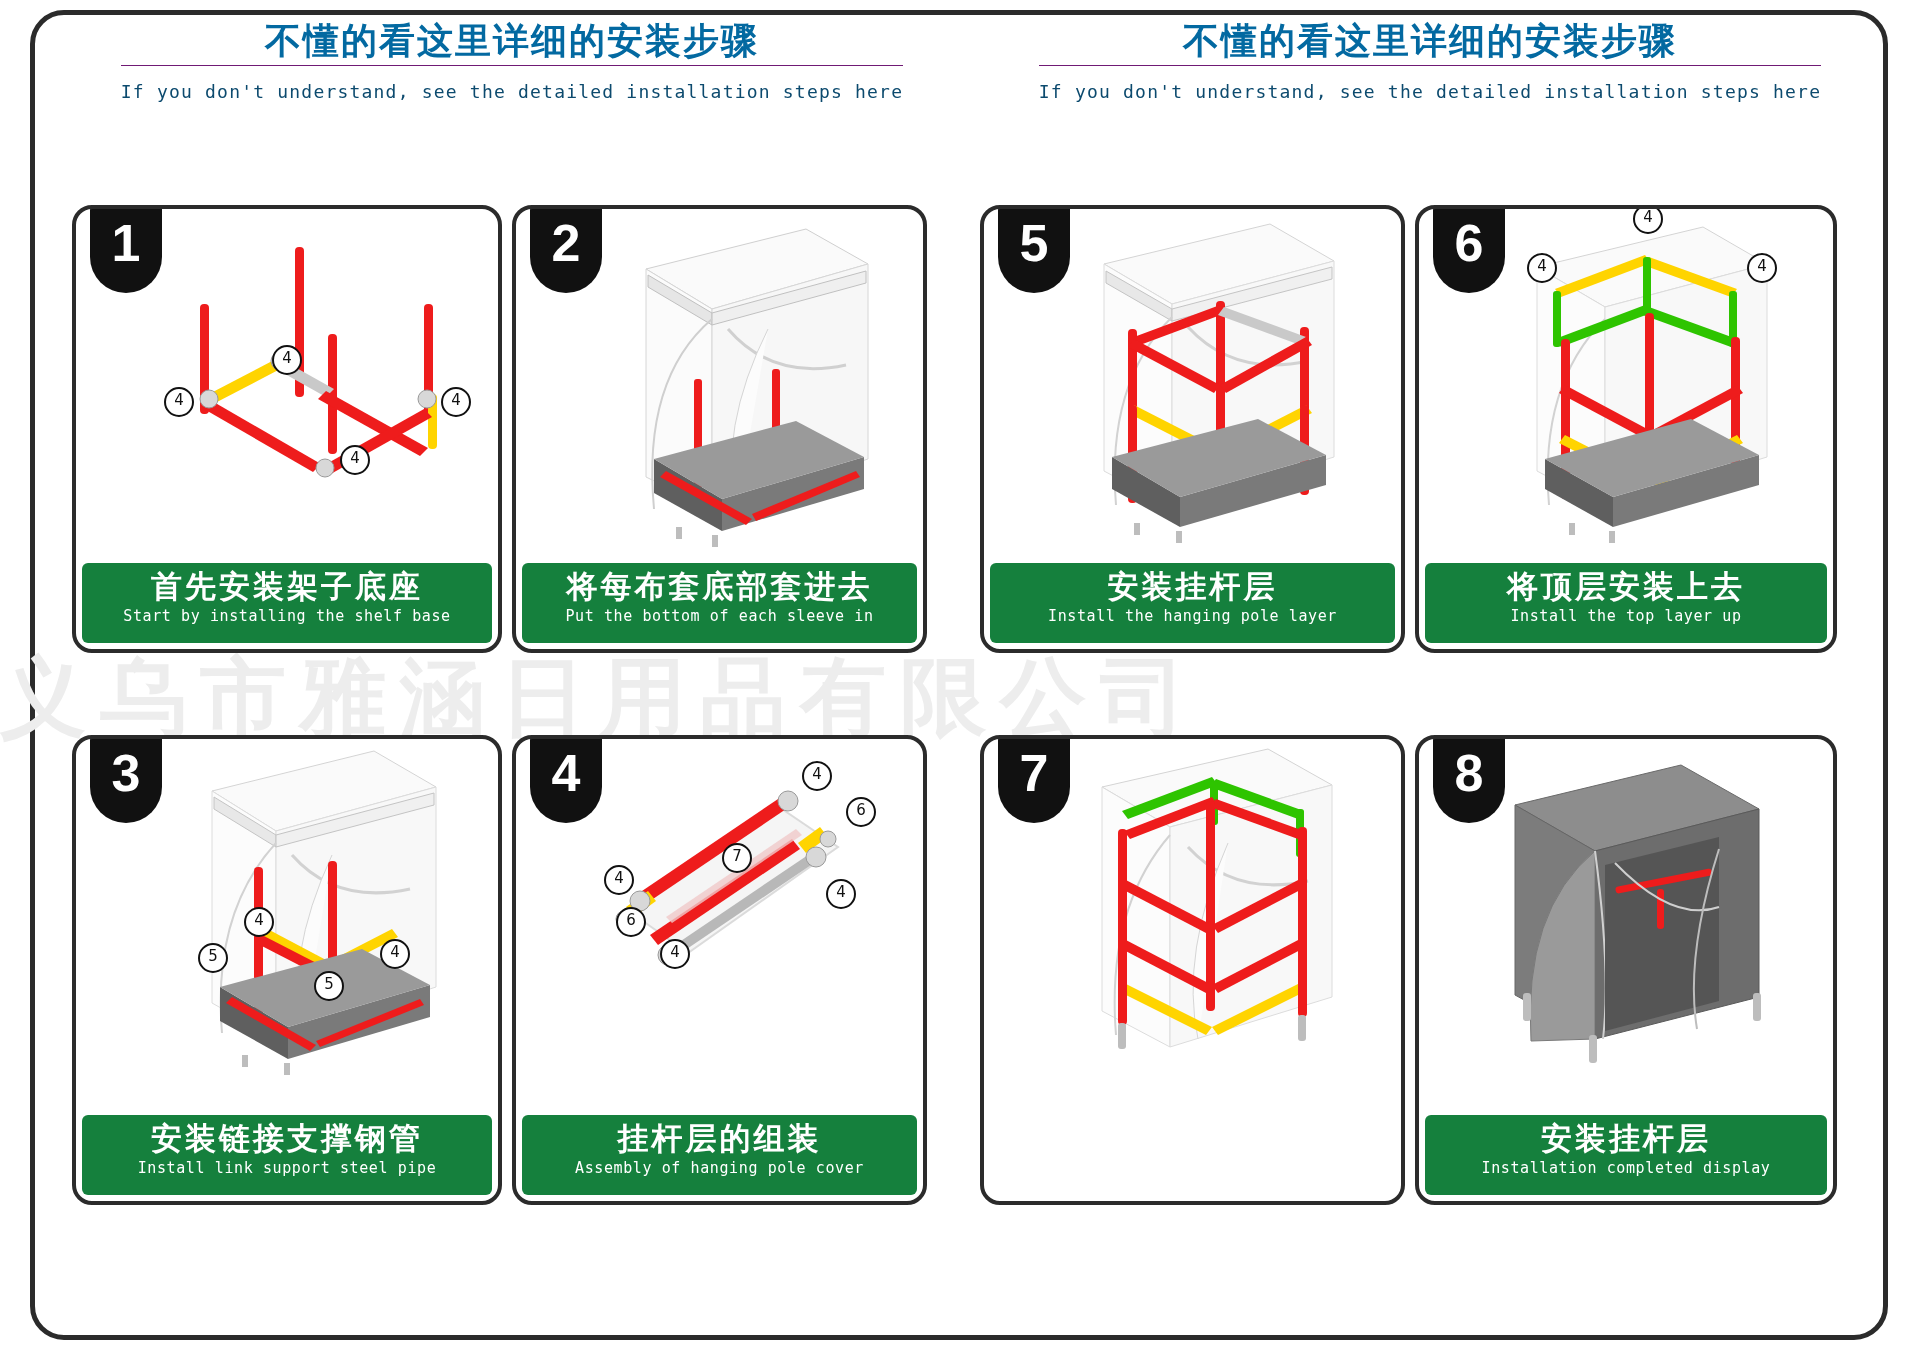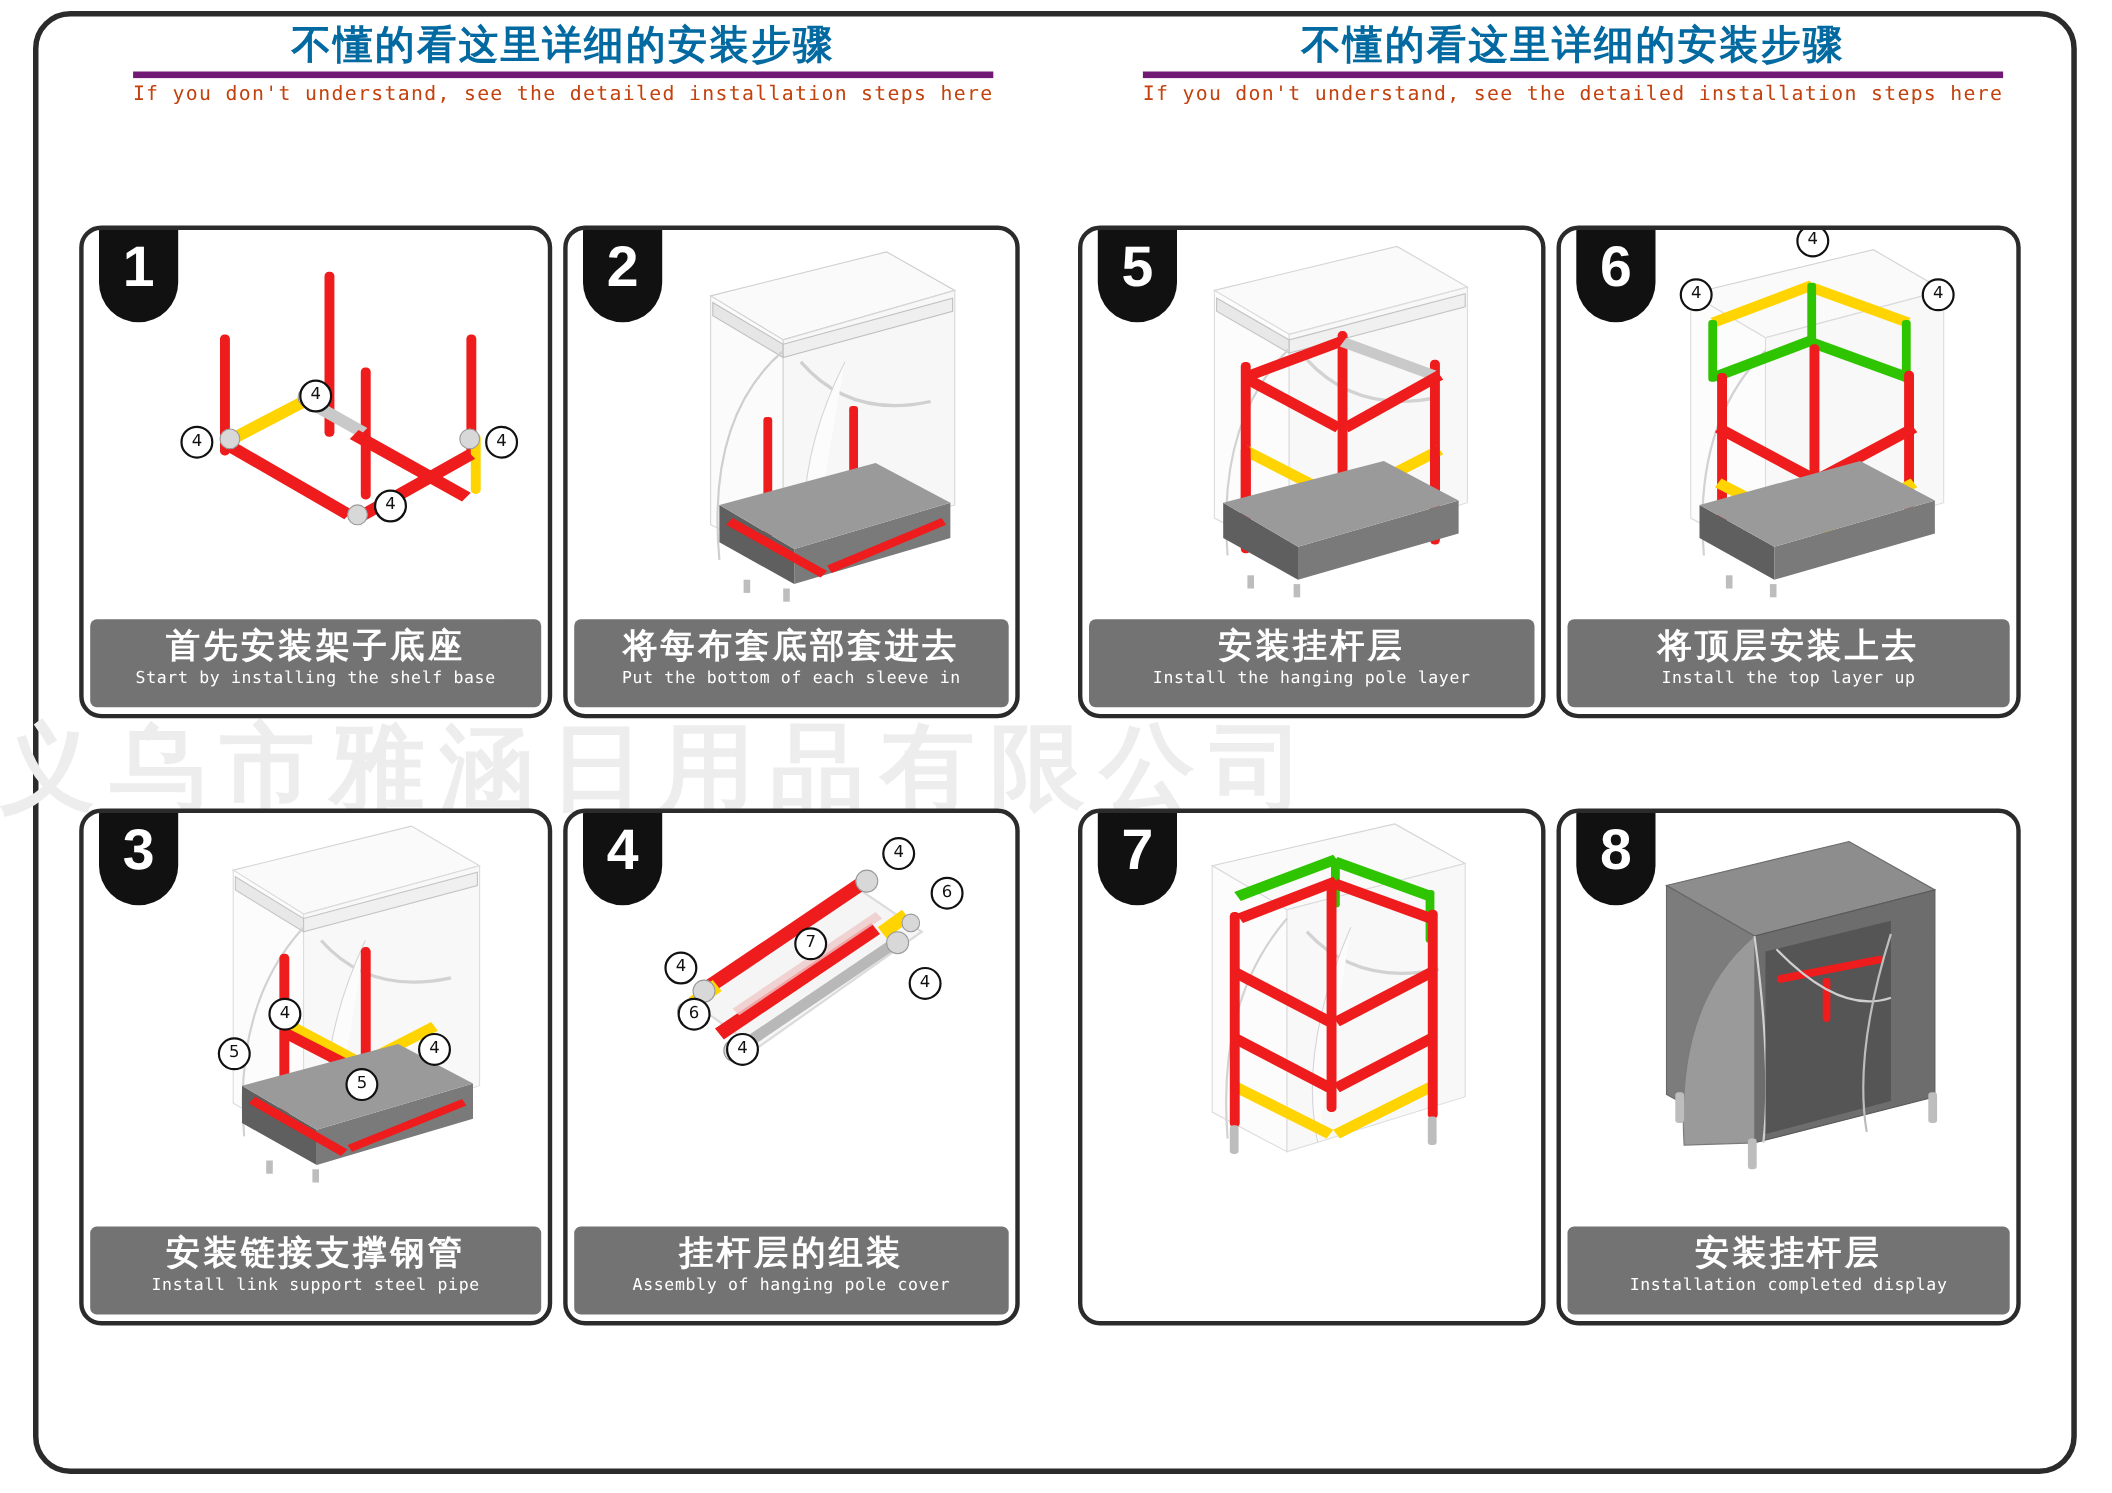--- a/index.html
+++ b/index.html
@@ -48,27 +48,27 @@
   .header .cn{
     font-size:36px;
     font-weight:700;
     color:#0369a1;
     letter-spacing:2px;
     line-height:1.08;
     white-space:nowrap;
   }
   .header .en{
     font-size:18px;
-    color:#c2410c;
+    color:#0c4a6e;
     letter-spacing:1.2px;
     font-family:"DejaVu Sans Mono", monospace;
     white-space:nowrap;
     margin-top:4px;
-    padding-top:4px;
-    border-top:6px solid #701a75;
+    padding-top:15px;
+    border-top:1px solid #701a75;
     display:inline-block;
   }
   #header-left{left:72px;top:22px;width:880px;}
   #header-right{left:990px;top:22px;width:880px;}
 
   
   .card{
     position:absolute;
     background:#fff;
     border:4px solid #2b2b2b;
@@ -79,21 +79,21 @@
   }
   .card .art{
     position:absolute;
     left:0;right:0;top:0;bottom:86px;
     overflow:hidden;
   }
   .card .caption{
     position:absolute;
     left:6px;right:6px;bottom:6px;
     height:80px;
-    background:#737373;
+    background:#15803d;
     border-radius:6px;
     color:#fff;
     text-align:center;
     box-sizing:border-box;
     padding-top:6px;
   }
   .card .caption .cn{
     font-size:31px;
     font-weight:700;
     letter-spacing:3px;

